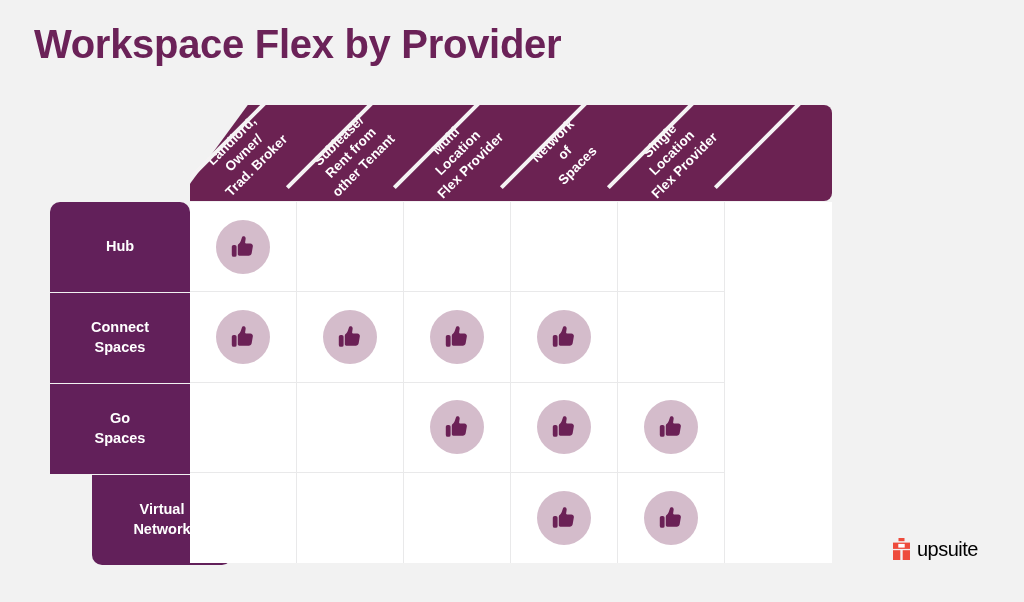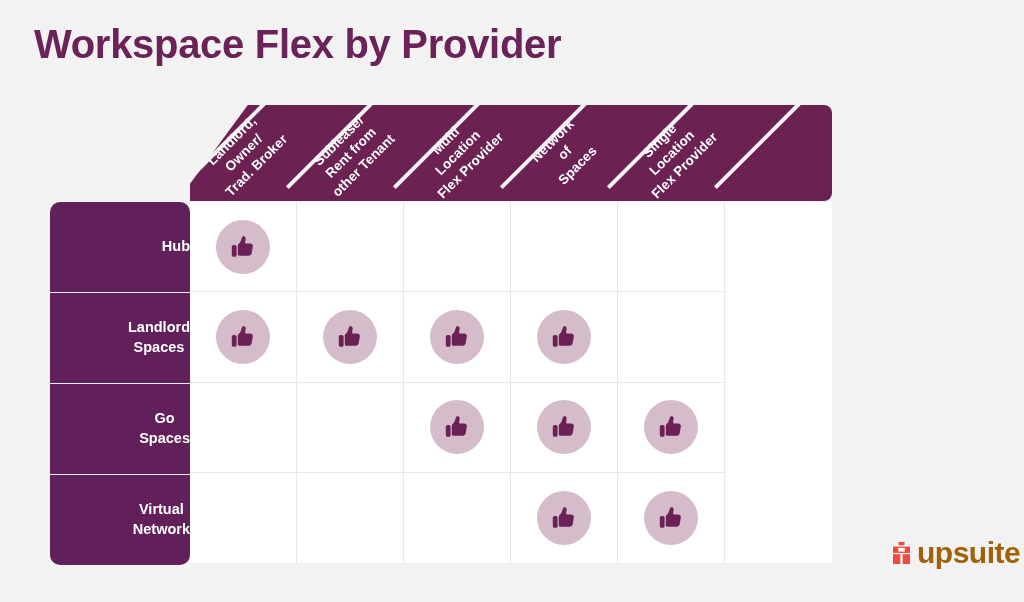--- a/index.html
+++ b/index.html
@@ -103,26 +103,26 @@
     position: relative;
     width: 140px;
     height: 90px;
     background: #62205a;
     color: #ffffff;
     font-size: 14.5px;
     font-weight: bold;
     line-height: 1.35;
     display: flex;
     align-items: center;
-    justify-content: flex-end;
+    justify-content: center;
     text-align: center;
     margin-bottom: 1px;
   }
   .row-label:first-child { border-radius: 10px 10px 0 0; }
-  .row-label:last-child  { border-radius: 0 0 10px 10px; margin-bottom: 0; }
+  .row-label:last-child  { border-radius: 0 0 10px 10px; margin-bottom: 0; margin-left: 42px; }
   .row-label span { display: block; }
 
   
   #grid {
     position: absolute;
     left: 140px;     
     top: 102px;      
     width: 642px;
     height: 361px;
     background: #ffffff;
@@ -155,23 +155,23 @@
   #logo {
     position: absolute;
     left: 893px;
     top: 538px;
     display: flex;
     align-items: center;
     gap: 7px;
   }
   #logo-mark { width: 17px; height: 22px; display: block; }
   #logo-word {
-    font-size: 30px;
-    font-weight: bold;
-    color: #a16207;
+    font-size: 20px;
+    font-weight: normal;
+    color: #000000;
     letter-spacing: -0.5px;
     line-height: 1;
   }
 </style>
 </head>
 <body>
 
 <div id="page-title">Workspace Flex by Provider</div>
 
 <div id="matrix">
@@ -226,21 +226,21 @@
   </div>
 
   <div id="row-labels">
       <div class="row-label">
         <div>
           <span>Hub</span>
         </div>
       </div>
       <div class="row-label">
         <div>
-          <span>Landlord</span>
+          <span>Connect</span>
           <span>Spaces</span>
         </div>
       </div>
       <div class="row-label">
         <div>
           <span>Go</span>
           <span>Spaces</span>
         </div>
       </div>
       <div class="row-label">

